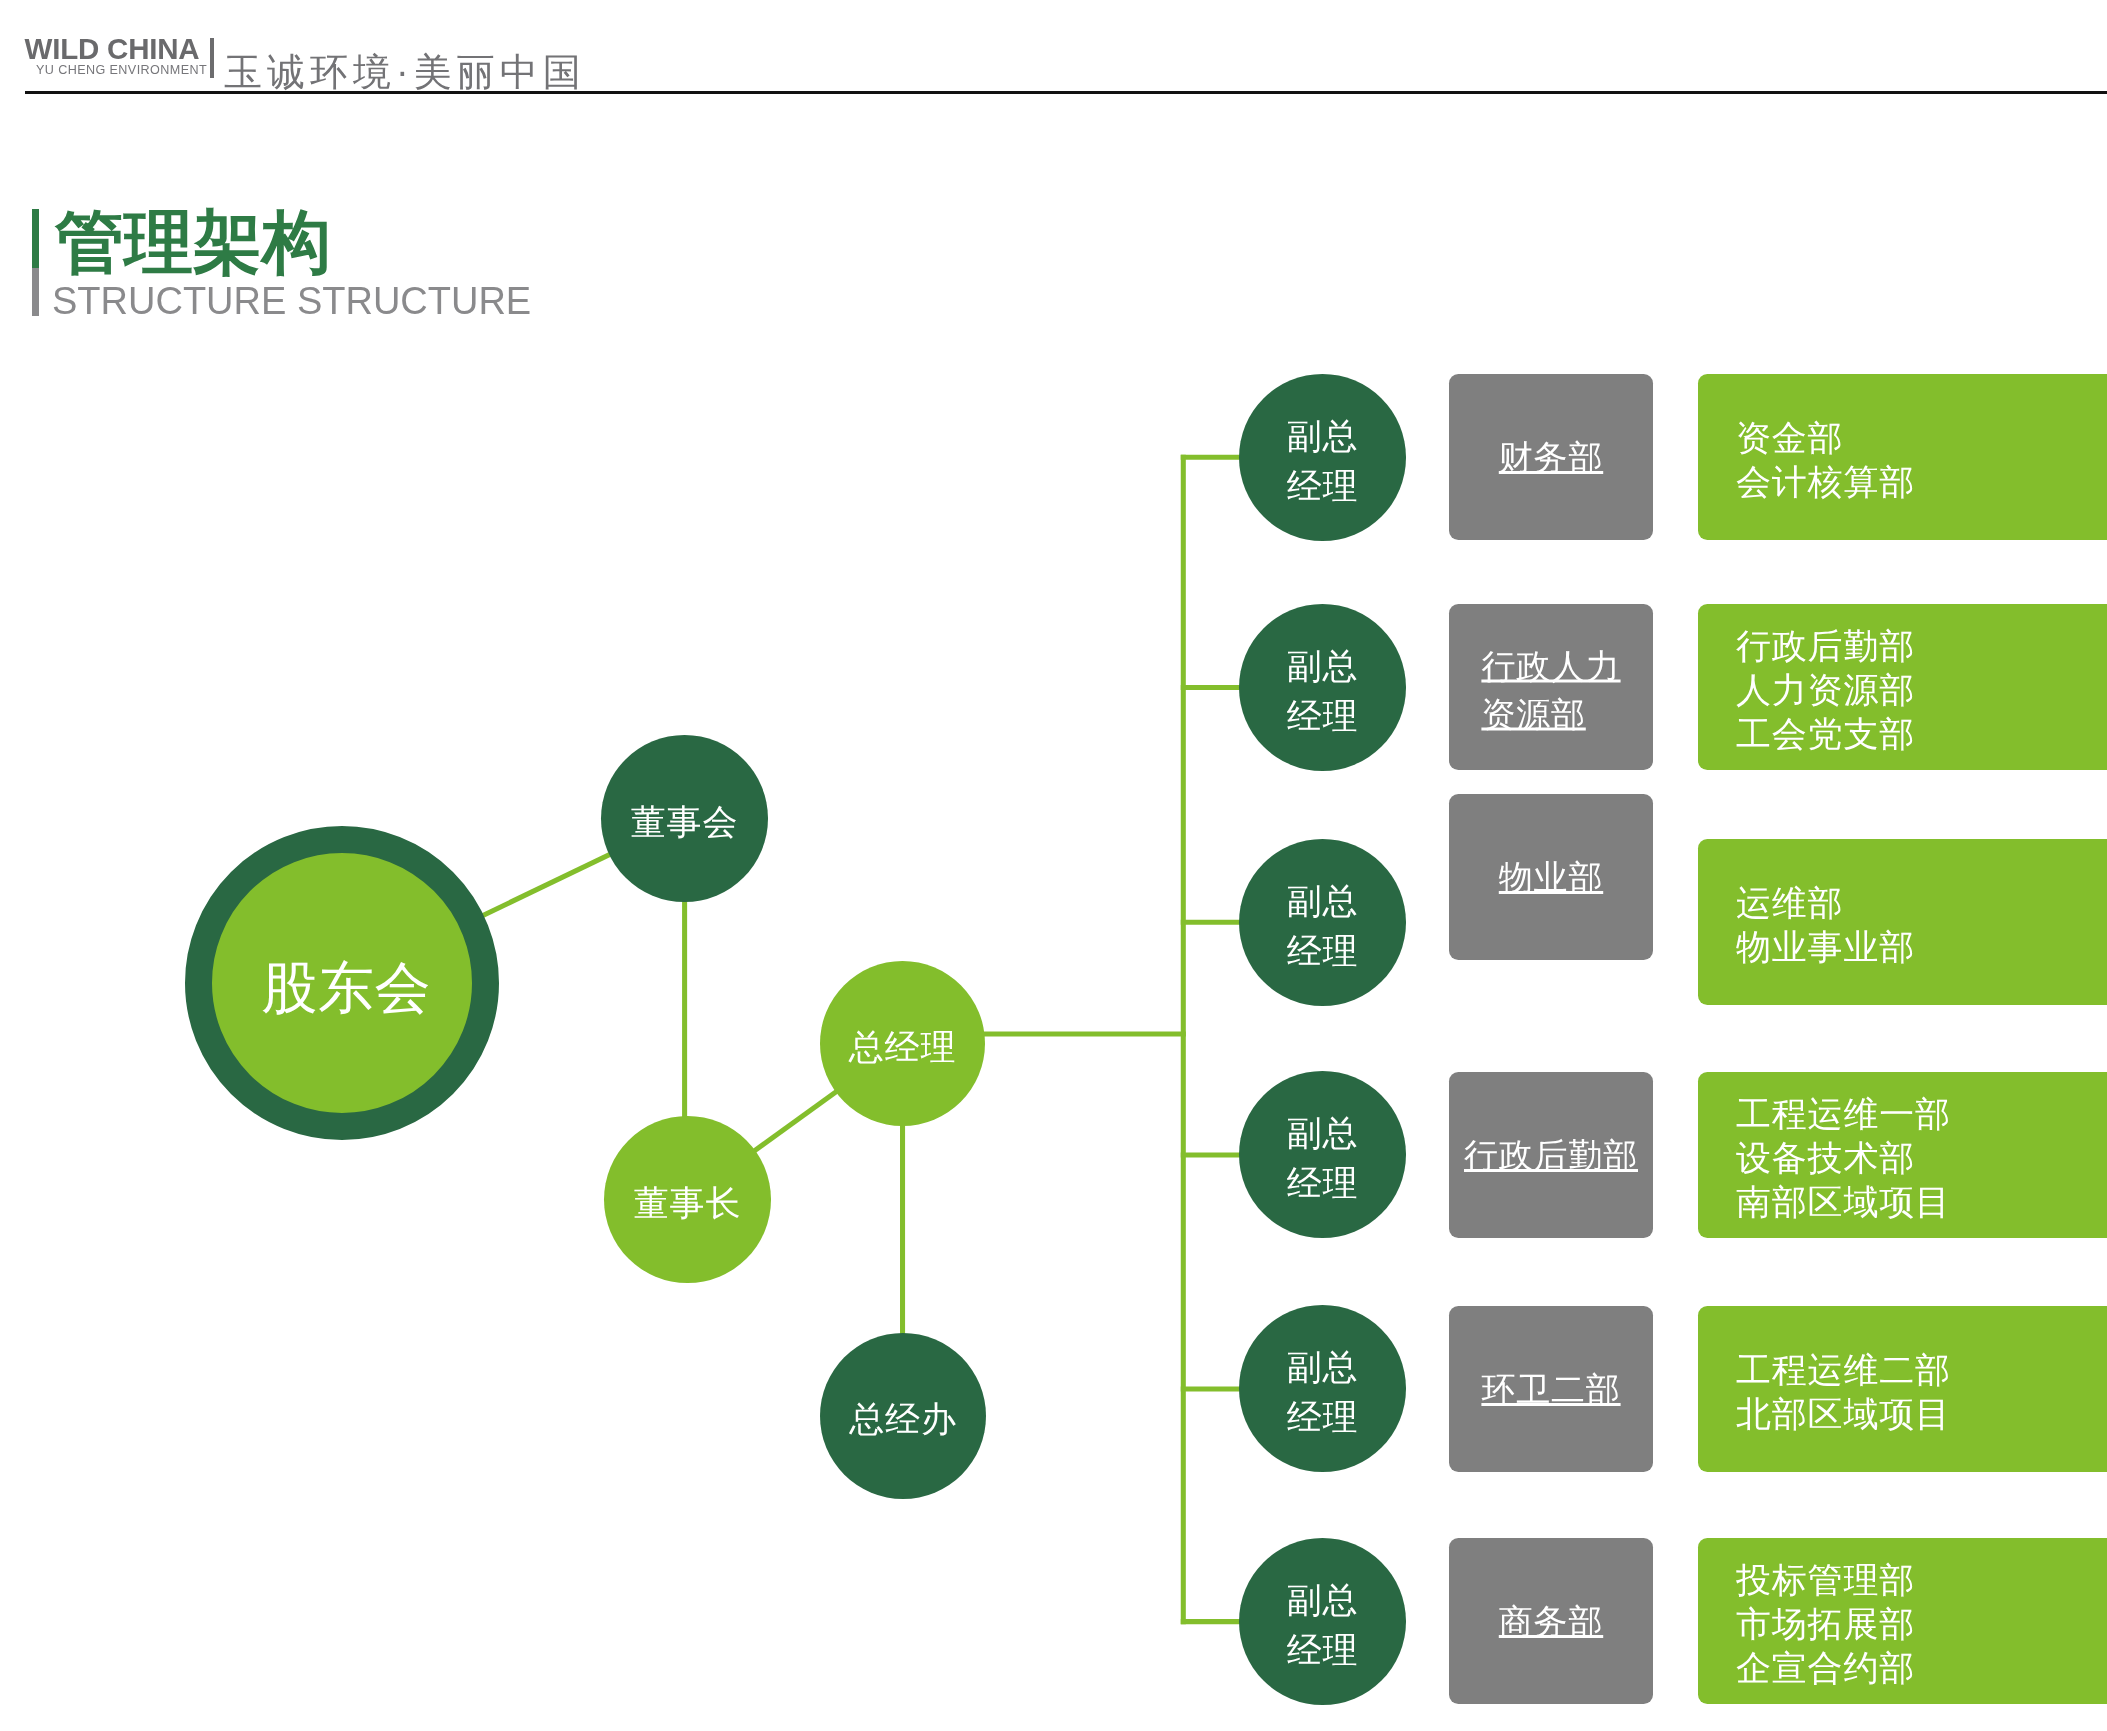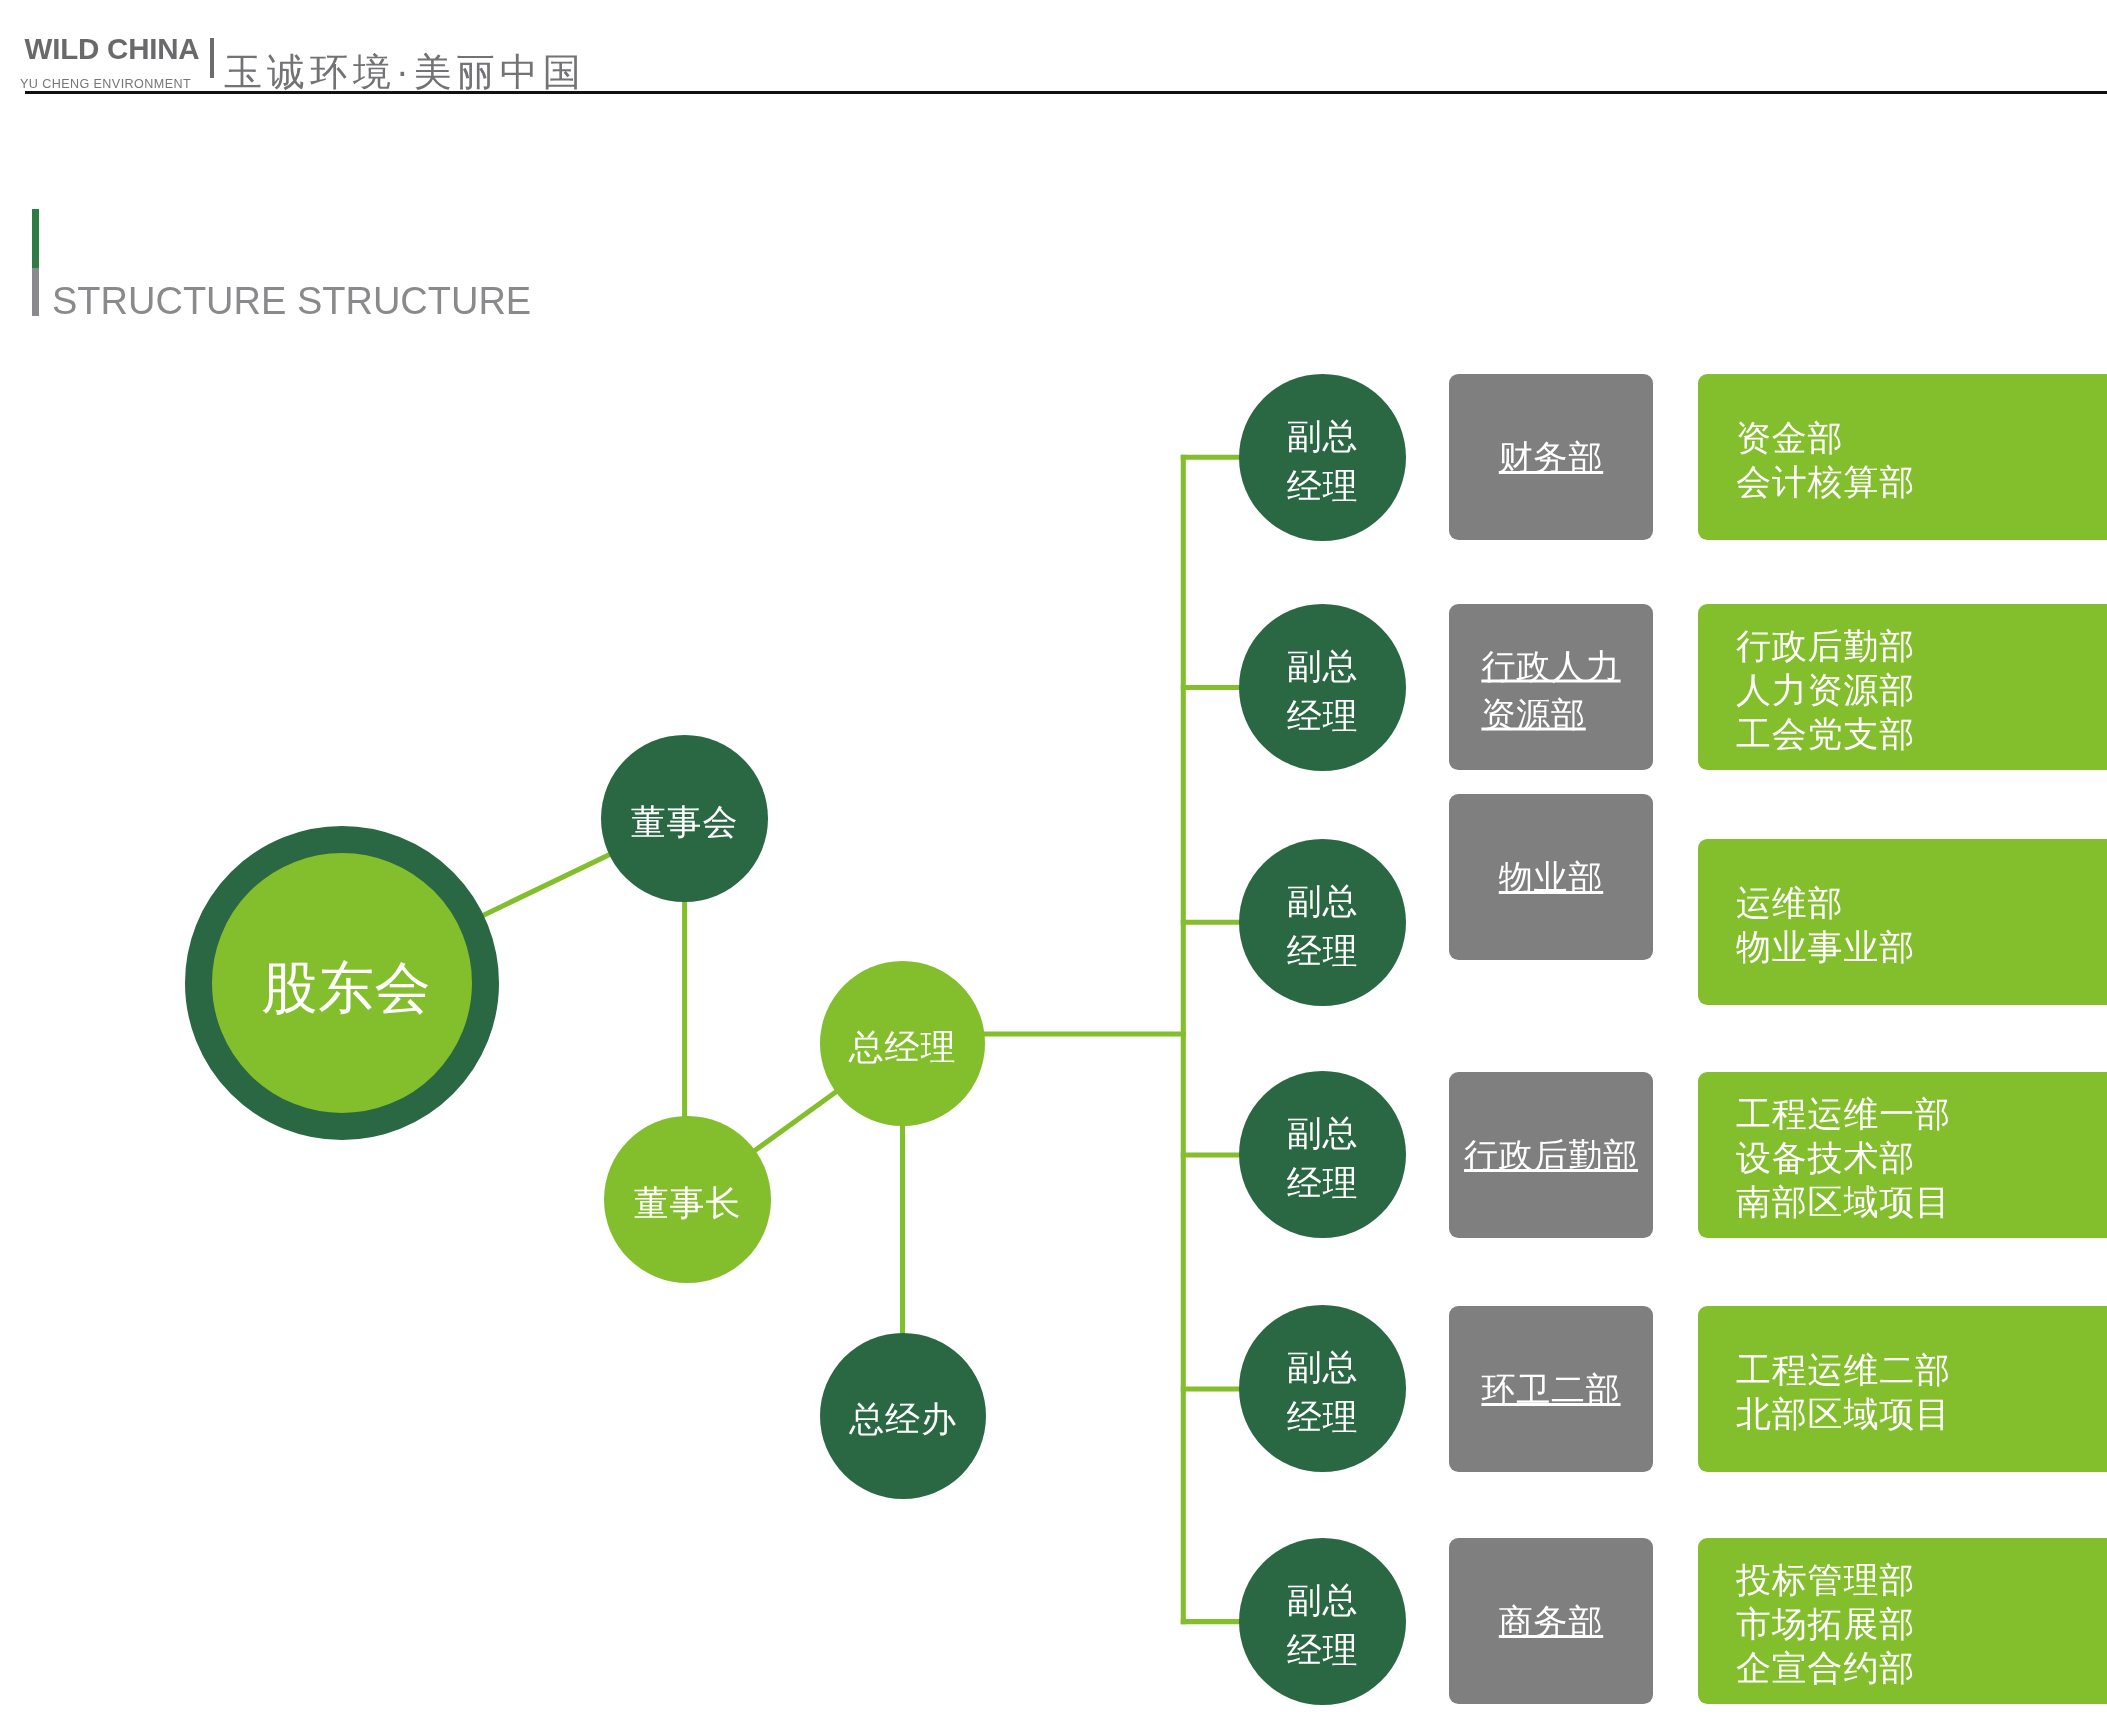--- a/index.html
+++ b/index.html
@@ -15,22 +15,22 @@
     --white:#FFFFFF;
   }
   *{margin:0;padding:0;box-sizing:border-box;}
   html,body{background:#ffffff;}
   body{font-family:"Liberation Sans", sans-serif;}
   #canvas{position:relative;width:2144px;height:1732px;background:#ffffff;overflow:hidden;}
 
   
   .brand{position:absolute;left:24.5px;top:34px;font-size:29.5px;font-weight:700;
          letter-spacing:-0.2px;color:var(--brand-gray);line-height:1;}
-  .brand-sub{position:absolute;left:20px;top:64px;font-size:12.6px;font-weight:400;
-         letter-spacing:0.4px;color:var(--sub-gray);line-height:1;margin-top:14px;}
+  .brand-sub{position:absolute;left:36px;top:64px;font-size:12.6px;font-weight:400;
+         letter-spacing:0.4px;color:var(--sub-gray);line-height:1;}
   .brand-divider{position:absolute;left:210px;top:38px;width:4.2px;height:40px;background:#6C6C6E;}
   .brand-cn{position:absolute;left:224px;top:51px;font-size:38px;font-weight:400;
          letter-spacing:5px;color:var(--cn-gray);line-height:1.12;}
   .header-rule{position:absolute;left:25px;top:91px;width:2119px;height:3.4px;background:var(--rule-black);}
 
   
   .title-bar-green{position:absolute;left:32px;top:209px;width:7.2px;height:59px;background:var(--title-green);}
   .title-bar-gray{position:absolute;left:32px;top:268px;width:7.2px;height:48px;background:#8A8A8C;}
   .title-cn{position:absolute;left:55px;top:200px;font-size:69px;font-weight:700;
             letter-spacing:0px;color:var(--title-green);line-height:1.25;}
@@ -65,20 +65,21 @@
 <div id="canvas">
 
   <div class="brand">WILD CHINA</div>
   <div class="brand-sub">YU CHENG ENVIRONMENT</div>
   <div class="brand-divider"></div>
   <div class="brand-cn">玉诚环境·美丽中国</div>
   <div class="header-rule"></div>
 
   <div class="title-bar-green"></div>
   <div class="title-bar-gray"></div>
+  <div class="title-cn">管理架构</div>
   <div class="title-en">STRUCTURE STRUCTURE</div>
 
   <svg id="connectors" width="2144" height="1732" viewBox="0 0 5086 4107">
     <g stroke="#83BE2C" stroke-width="12" fill="none">
       <line x1="810" y1="2332" x2="1624" y2="1941"></line>
       <line x1="1624" y1="1941" x2="1624" y2="2844"></line>
       <line x1="1631" y1="2844" x2="2141" y2="2475"></line>
       <line x1="2141" y1="2475" x2="2141" y2="3358"></line>
       <line x1="2141" y1="2452" x2="2813" y2="2452"></line>
       <line x1="2807" y1="1078" x2="2807" y2="3852"></line>

